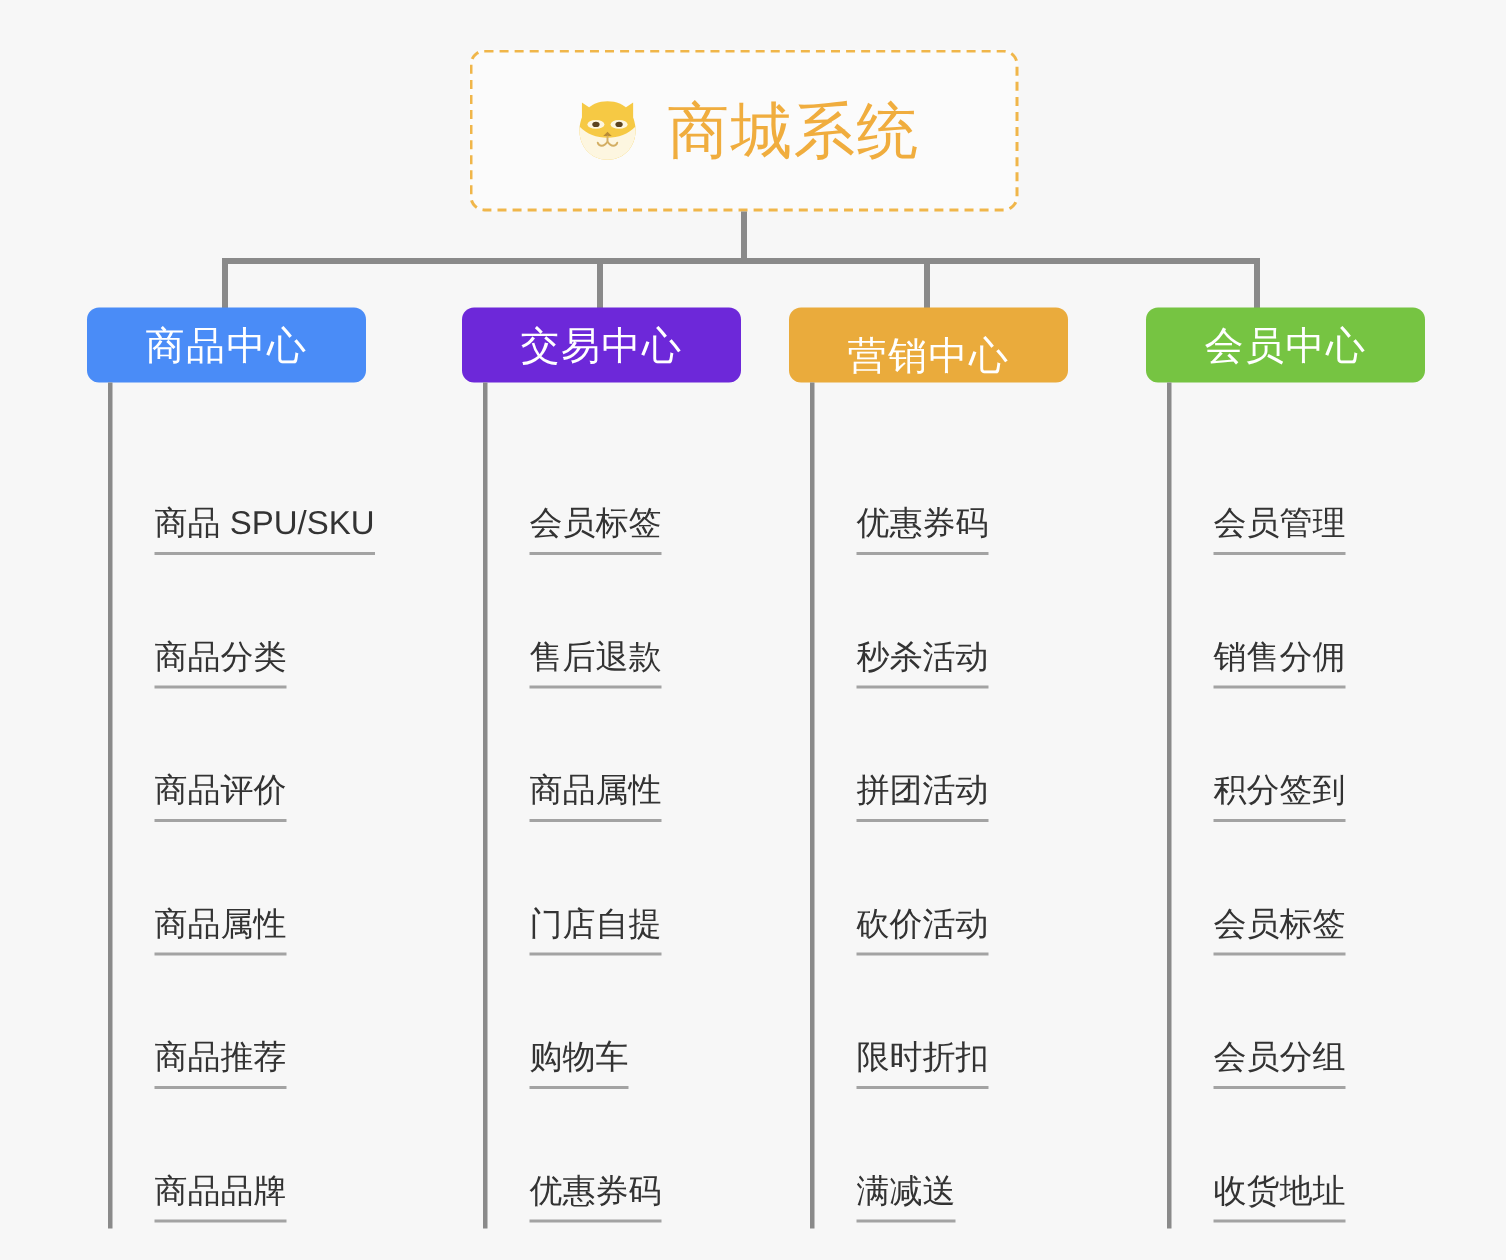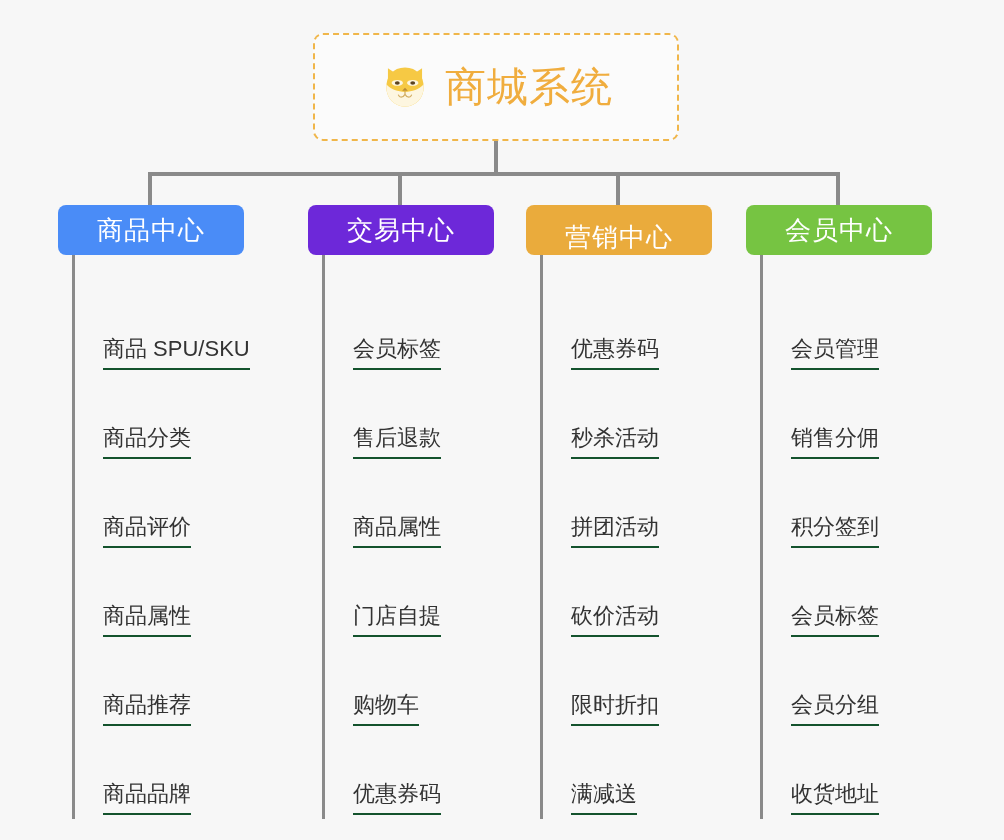--- a/index.html
+++ b/index.html
@@ -98,21 +98,21 @@
     padding-left: 45px;
   }
   .leaf-label {
     position: relative;
     display: inline-block;
     font-size: 22px;
     line-height: 1.1;
     color: #333333;
     white-space: nowrap;
     padding-bottom: 7px;
-    border-bottom: 2px solid #14532d;
+    border-bottom: 2px solid #a3a3a3;
   }
 </style>
 </head>
 <body>
 
 <div id="mindmap">
 
   <div class="root-node">
     <svg class="root-logo" viewBox="0 0 64 64">
 
@@ -219,21 +219,21 @@
         </div>
       <div class="leaf">
           <span class="leaf-label">限时折扣</span>
         </div>
       <div class="leaf">
           <span class="leaf-label">满减送</span>
         </div>
     </div>
   </div>
 
-  <div class="column" style="left:746px; width:186px;">
+  <div class="column" style="left:764px; width:186px;">
     <div class="cat-box" style="background:#76c442; width:186px;">
       <span>会员中心</span>
     </div>
     <div class="children">
       <div class="spine" style="height:564px;"></div>
       <div class="leaf">
           <span class="leaf-label">会员管理</span>
         </div>
       <div class="leaf">
           <span class="leaf-label">销售分佣</span>

